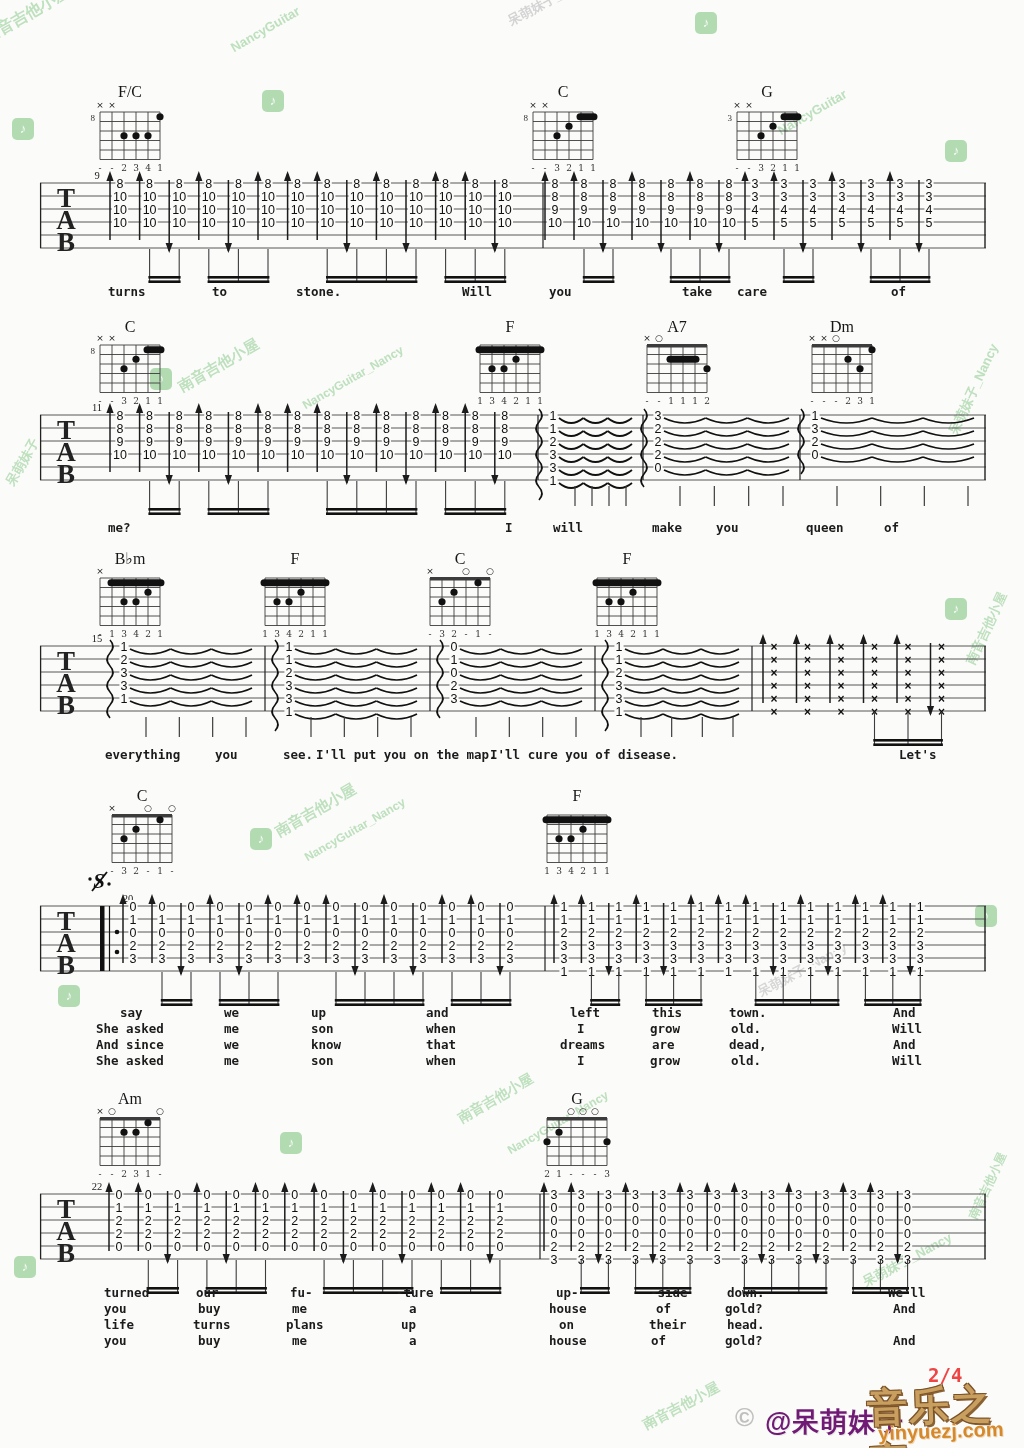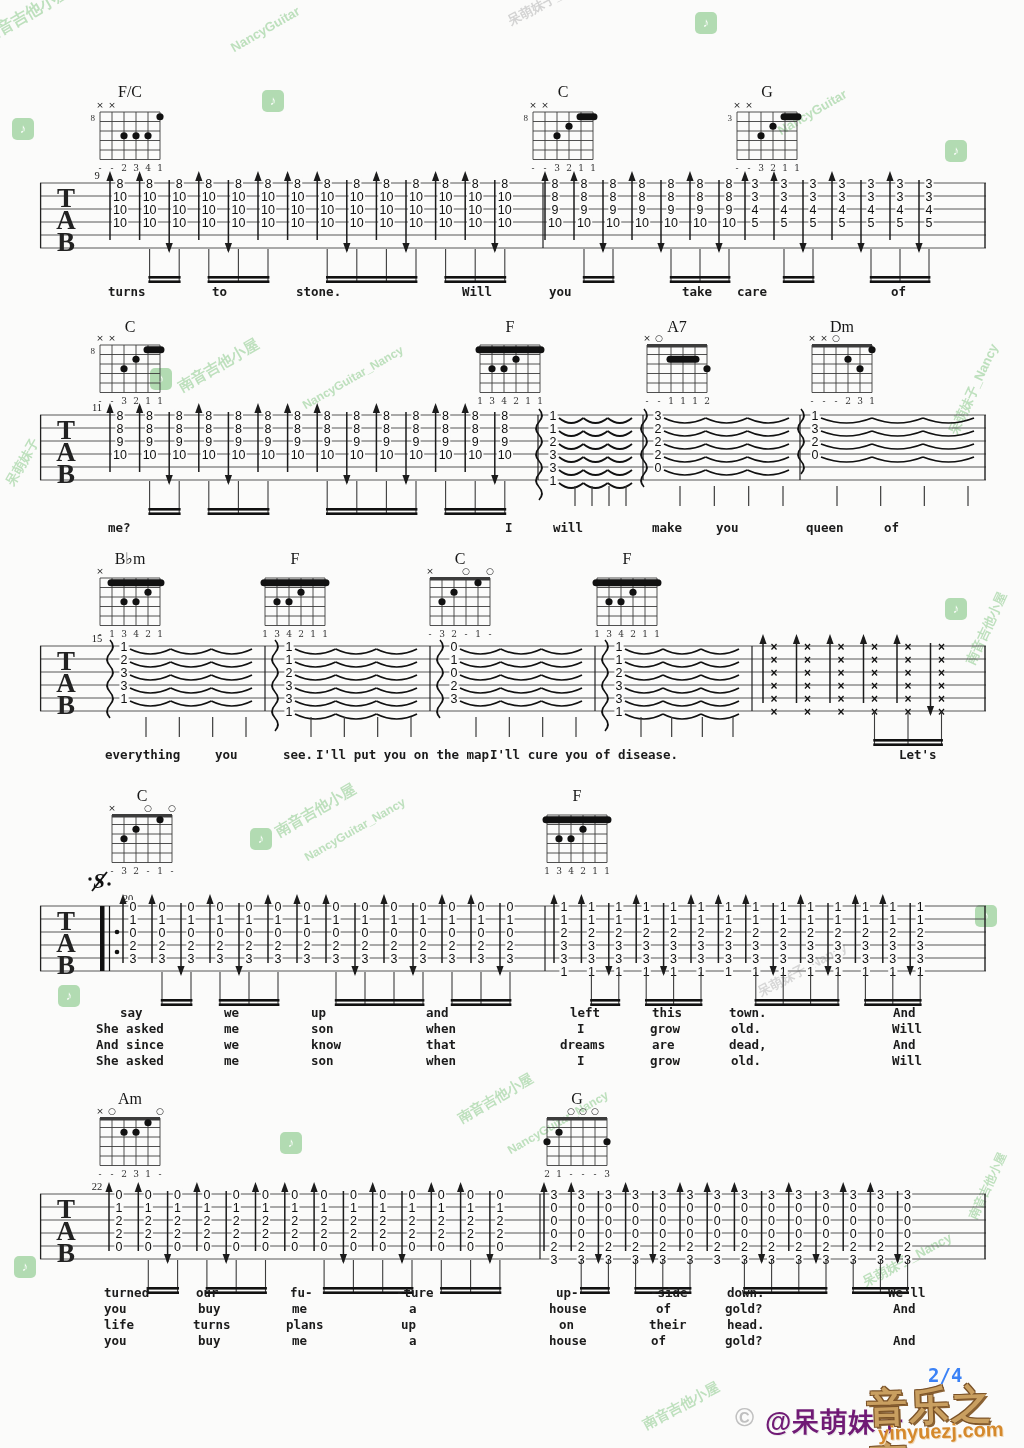--- a/index.html
+++ b/index.html
@@ -7,21 +7,21 @@
        font-family:"Liberation Sans",sans-serif;}
   .page{position:absolute;inset:0;}
   #score{position:absolute;left:0;top:0;z-index:2;}
   #wm-layer{position:absolute;inset:0;z-index:1;}
   .wm-text{position:absolute;white-space:nowrap;font-family:"Liberation Sans",sans-serif;
            font-weight:bold;transform-origin:left top;pointer-events:none;}
   .wm-square{position:absolute;width:22px;height:22px;border-radius:5px;
              background:rgba(118,193,118,.55);color:rgba(255,255,255,.9);
              font-size:13px;line-height:22px;text-align:center;}
   .pagenum{position:absolute;left:928px;top:1364px;z-index:3;
-           font:bold 19px "DejaVu Sans Mono",monospace;color:#3b82f6;text-align:right;}
+           font:bold 19px "DejaVu Sans Mono",monospace;color:#ef4444;text-align:right;}
   .brand{position:absolute;inset:0;z-index:3;pointer-events:none;}
   .cglyph{position:absolute;left:735px;top:1402px;font-size:26px;color:#c0c0c0;font-weight:bold;}
   .handle{position:absolute;left:765px;top:1404px;font-size:27px;font-weight:bold;color:#701a75;
           letter-spacing:1px;text-shadow:1px 1px 0 #e8e8e8;}
   .sitelogo{position:absolute;left:868px;top:1378px;font-size:40px;font-weight:bold;
             color:#c99f60;transform:rotate(-2deg);letter-spacing:2px;
             text-shadow:-1px -1px 0 #7a5228,1px -1px 0 #7a5228,-1px 1px 0 #7a5228,2px 2px 0 #8a6234;}
   .siteurl{position:absolute;left:878px;top:1420px;font-size:20px;font-weight:bold;
            color:#d5892c;transform:rotate(-2deg);text-shadow:1px 1px 0 #f0d9b8;}
   

